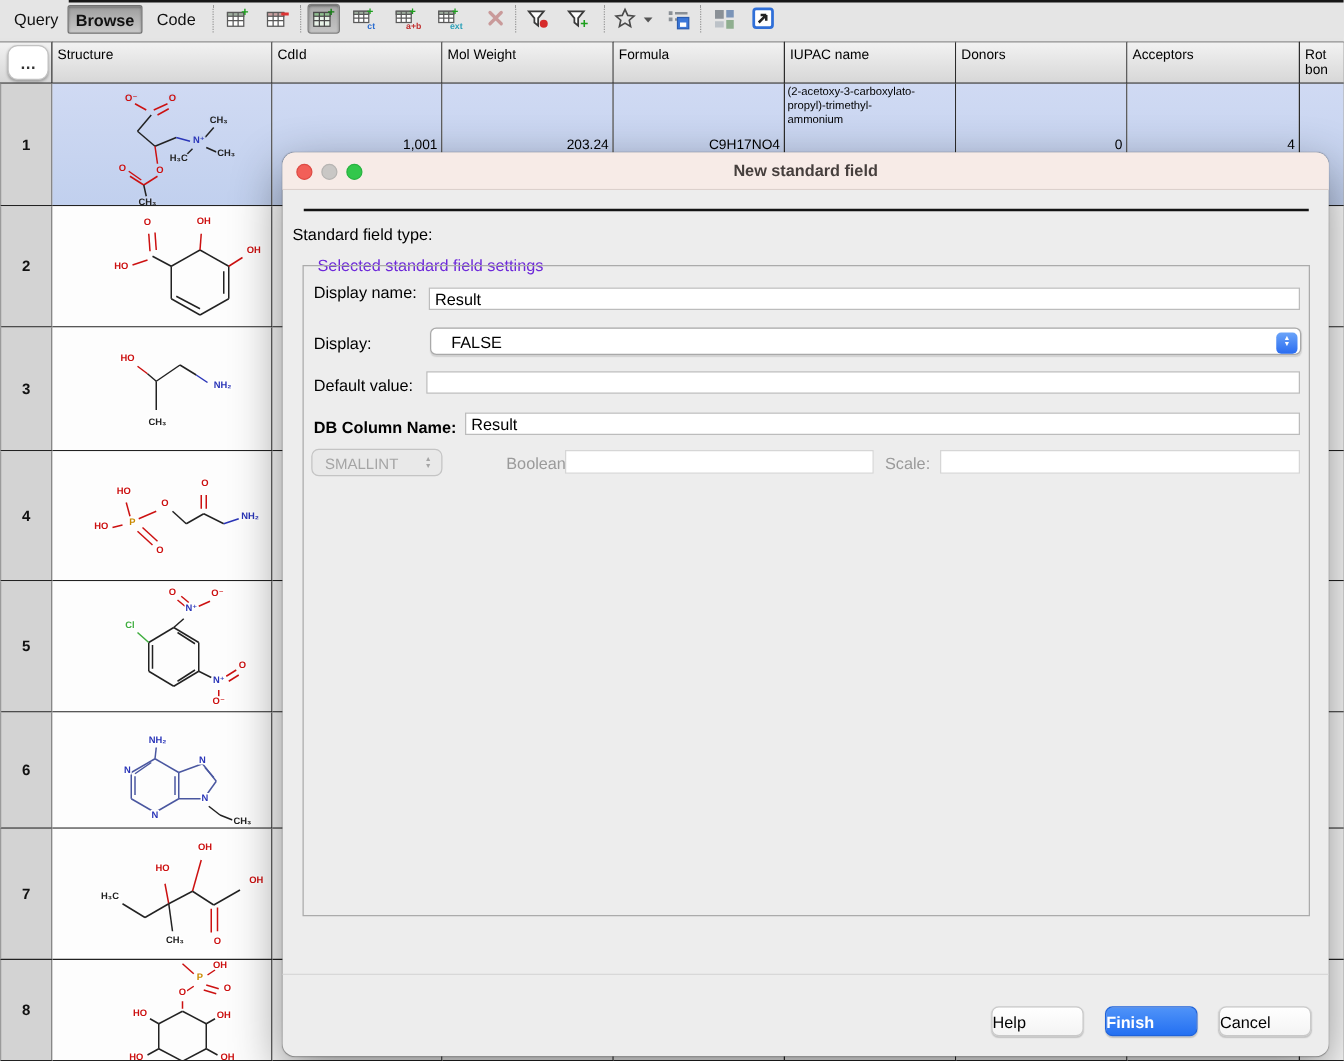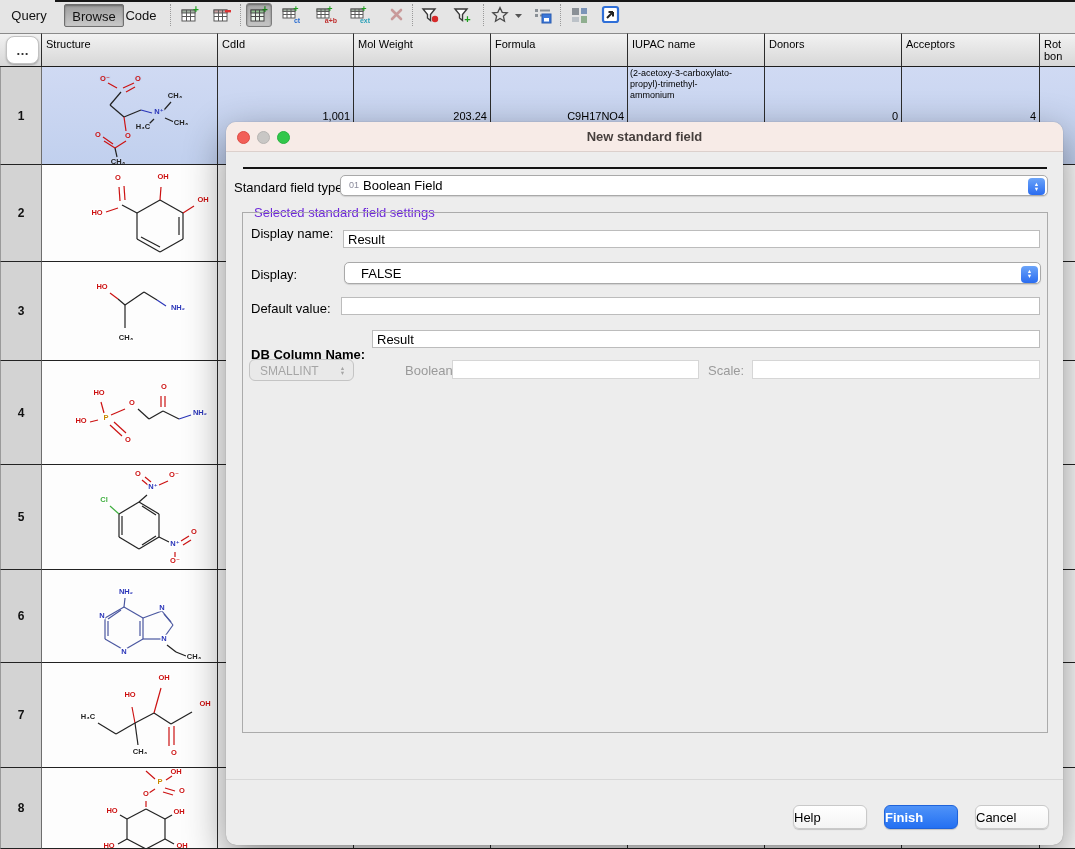--- a/index.html
+++ b/index.html
@@ -5,21 +5,21 @@
   html,body{margin:0;padding:0;}
   body{width:1075px;height:849px;position:relative;overflow:hidden;
        font-family:"Liberation Sans","DejaVu Sans",sans-serif;background:#e4e4e4;
        -webkit-font-smoothing:antialiased;}
   .abs{position:absolute;box-sizing:border-box;}
 
   
   #toolbar{left:0;top:0;width:1075px;height:30px;background:#e5e5e5;}
   #topline{left:55px;top:0;width:1020px;height:2px;background:#161616;}
   .tab{top:4px;height:23px;line-height:23px;font-size:13px;color:#111;text-align:center;cursor:default;}
-  .tab.active{background:linear-gradient(#9d9d9d,#c9c9c9);border:1px solid #6f6f6f;border-radius:2px;font-weight:normal;box-shadow:inset 0 1px 2px rgba(0,0,0,.35);margin-left:10px;}
+  .tab.active{background:linear-gradient(#9d9d9d,#c9c9c9);border:1px solid #6f6f6f;border-radius:2px;font-weight:bold;box-shadow:inset 0 1px 2px rgba(0,0,0,.35);}
   .vsep{top:4px;width:1px;height:22px;border-left:1px dotted #9a9a9a;}
   .ticon{top:3px;width:26px;height:24px;display:flex;align-items:center;justify-content:center;border-radius:3px;}
   .ticon.pressed{background:linear-gradient(#a8a8a8,#c4c4c4);box-shadow:inset 0 1px 2px rgba(0,0,0,.4);border:1px solid #7d7d7d;}
 
   
   #grid{left:0;top:33px;width:1075px;height:816px;background:#fff;}
   .hcell{top:0;height:34px;background:linear-gradient(#f2f2f2,#d7d7d7);border-right:1px solid #2c2c2c;border-bottom:1px solid #1d1d1d;border-top:1px solid #8a8a8a;
          font-size:11px;color:#000;padding:4px 0 0 4px;}
   .cell{border-right:1px solid #2c2c2c;border-bottom:1px solid #222;background:#fdfdfd;overflow:hidden;}
   .cell.sel{background:linear-gradient(#d0daf3,#c1d0ee);}
@@ -477,48 +477,40 @@
 <div id="dialog" class="abs">
   <div id="dlg-titlebar" class="abs">
     <div class="light abs" style="left:11px;background:#f25f58;border:1px solid #dd4b44;"></div>
     <div class="light abs" style="left:31px;background:#c9c7c5;border:1px solid #b6b4b2;"></div>
     <div class="light abs" style="left:51px;background:#32c74b;border:1px solid #28b340;"></div>
     <div id="dlg-title" class="abs">New standard field</div>
   </div>
   <div id="dlg-sep" class="abs"></div>
 
   <div class="dlabel abs" style="left:8px;top:58px;">Standard field type:</div>
-  <div class="popup abs" style="left:114px;top:53px;width:708px;height:21px;">
-    <span style="position:absolute;left:8px;top:4px;font-size:9px;color:#8a8a9a;">01</span>
-    <span style="position:absolute;left:22px;top:2px;">Boolean Field</span>
-    <span class="stepper">
-        <span>▲</span>
-        <span>▼</span>
-      </span>
-  </div>
 
   <div id="grouptitle" class="abs">Selected standard field settings</div>
   <div id="groupbox" class="abs"></div>
 
   <div class="dlabel abs" style="left:25px;top:104px;">Display name:</div>
   <div class="tinput abs" style="left:117px;top:108px;width:697px;height:18px;">Result</div>
 
   <div class="dlabel abs" style="left:25px;top:145px;">Display:</div>
   <div class="popup abs" style="left:118px;top:140px;width:697px;height:22px;">
     <span style="position:absolute;left:16px;top:3px;">FALSE</span>
     <span class="stepper" style="top:2.5px;">
         <span>▲</span>
         <span>▼</span>
       </span>
   </div>
 
   <div class="dlabel abs" style="left:25px;top:179px;">Default value:</div>
   <div class="tinput abs" style="left:115px;top:175px;width:699px;height:18px;"></div>
 
-  <div class="dlabel abs" style="left:25px;top:212px;font-weight:600;margin-top:13px;">DB Column Name:</div>
+  <div class="dlabel abs" style="left:25px;top:212px;font-weight:600;">DB Column Name:</div>
   <div class="tinput abs" style="left:146px;top:208px;width:668px;height:18px;">Result</div>
 
   <div class="popup dis abs" style="left:23px;top:237px;width:105px;height:22px;">
     <span style="position:absolute;left:10px;top:3.5px;font-size:12px;">SMALLINT</span>
     <span class="stepper">
         <span>▲</span>
         <span>▼</span>
       </span>
   </div>
   <div class="dlabel dis abs" style="left:179px;top:241px;">Boolean:</div>

